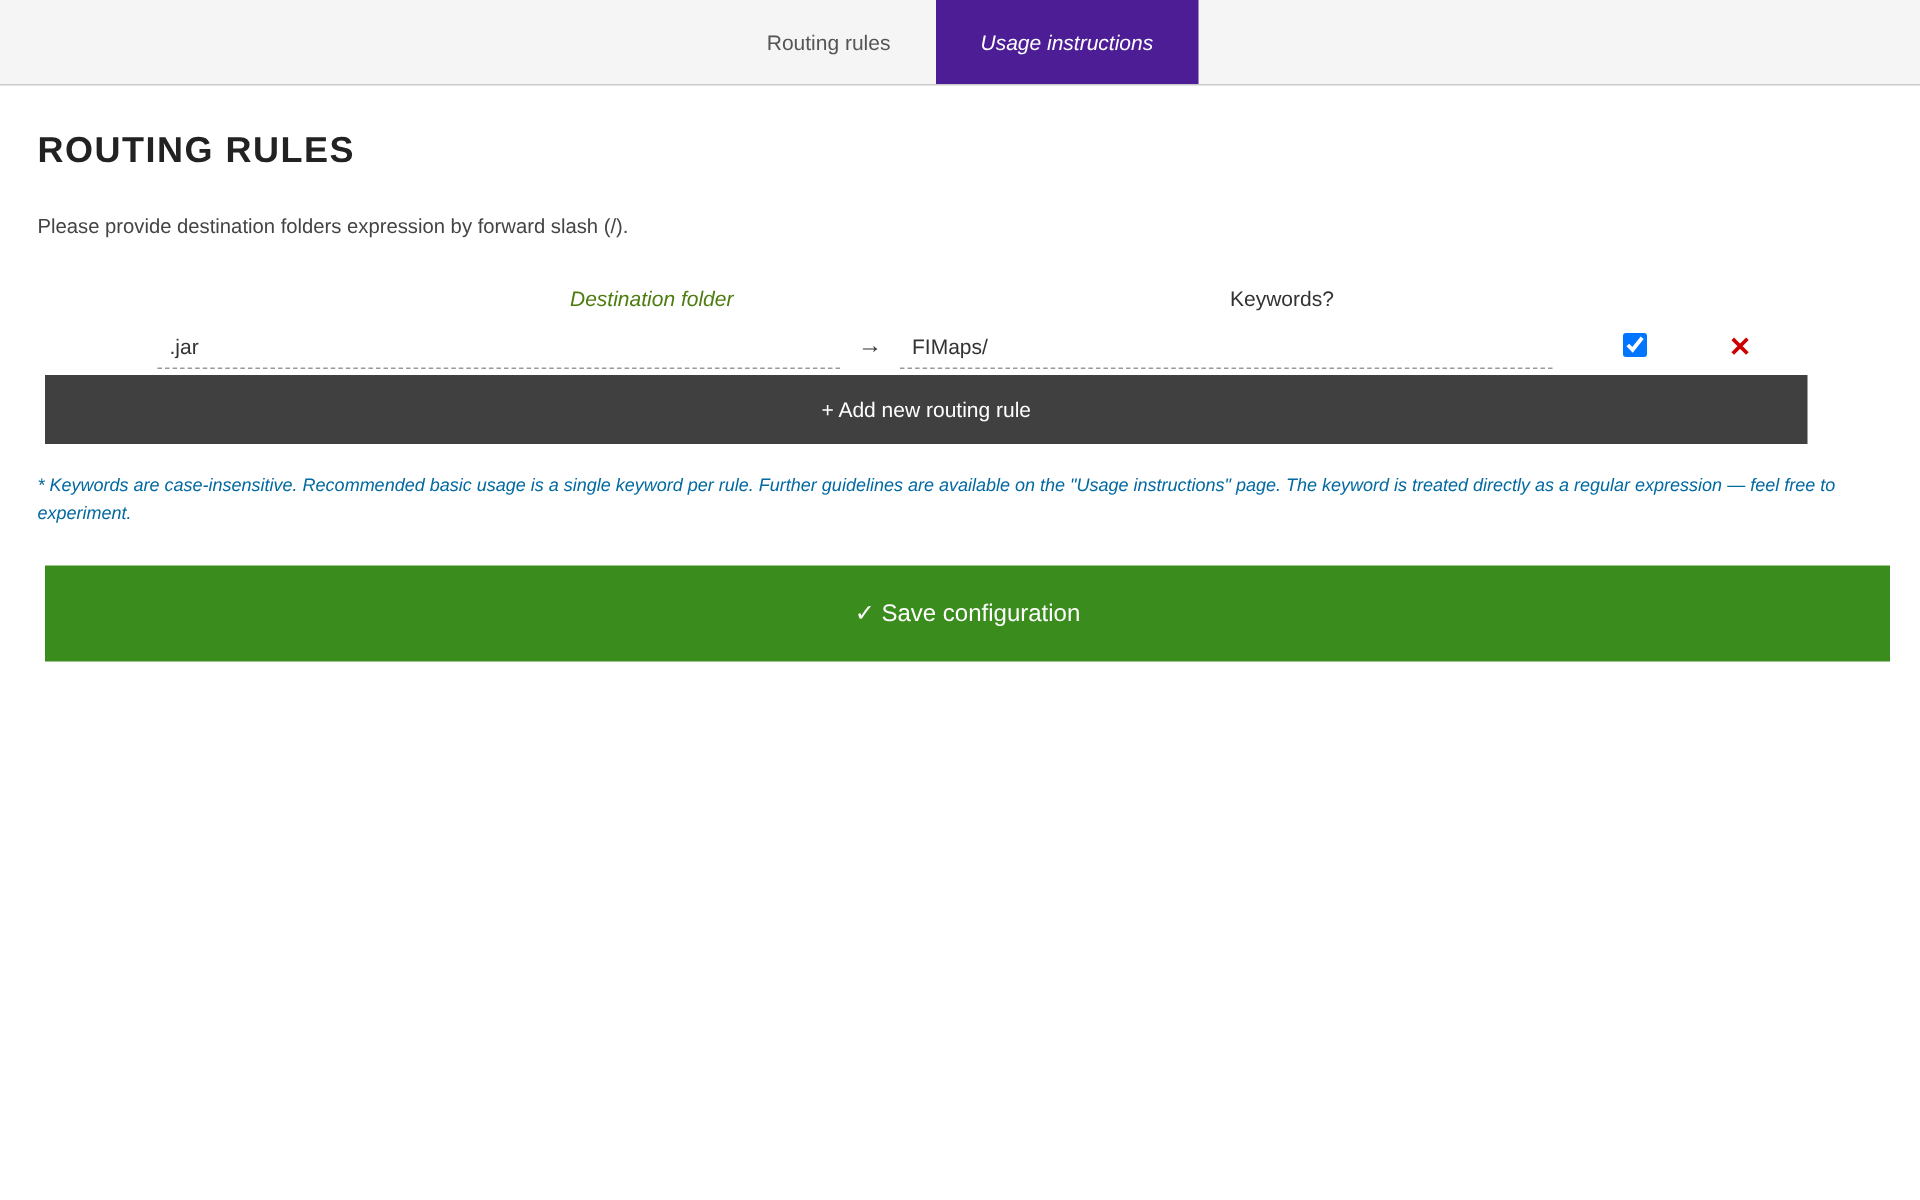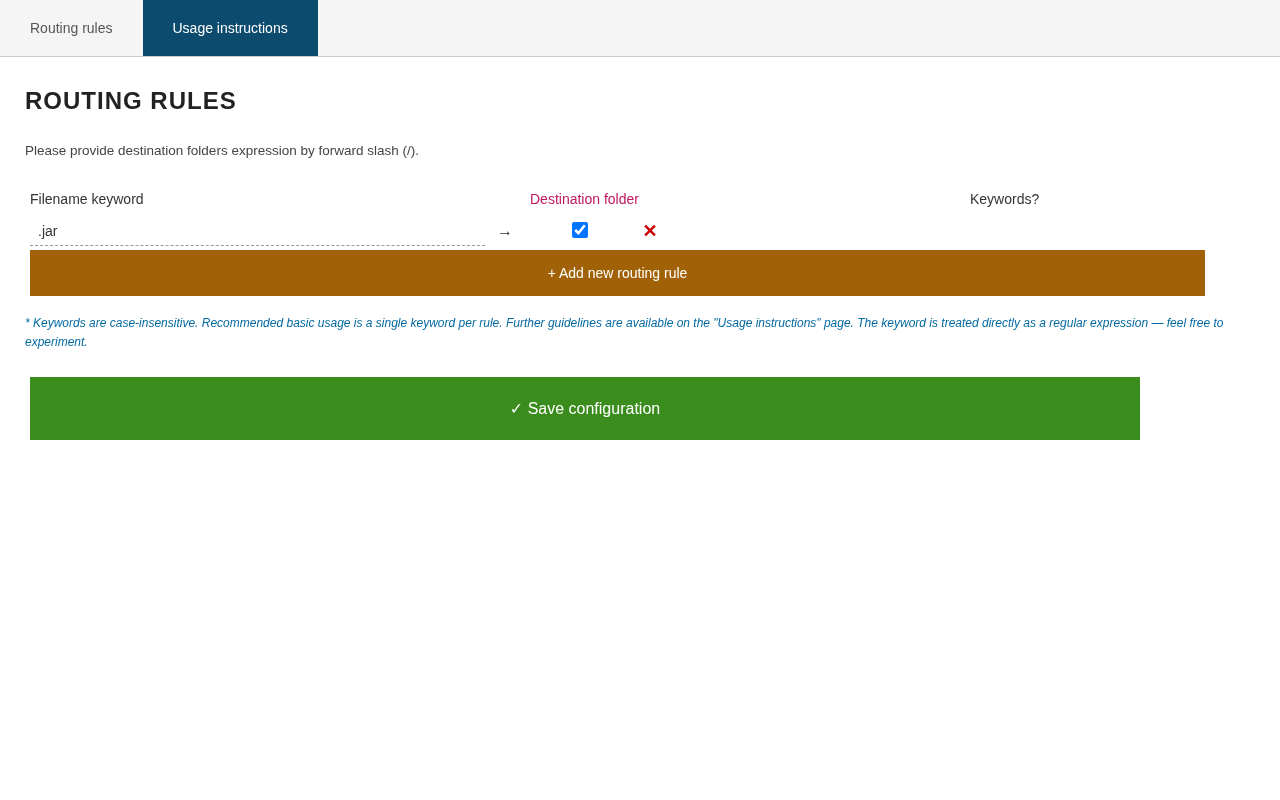--- a/index.html
+++ b/index.html
@@ -1,18 +1,19 @@
 <!DOCTYPE html>
 <html><head>
   <meta charset="utf-8">
   <style>
     * {
       box-sizing: border-box;
       margin: 0;
       padding: 0;
+      justify-content: center;
     }
 
     body {
       font-family: Arial, sans-serif;
       background: #fff;
       color: #333;
       font-size: 14px;
       width: 1280px;
       min-height: 800px;
     }
@@ -27,22 +28,23 @@
     .tab {
       padding: 20px 30px;
       cursor: pointer;
       font-size: 14px;
       color: #555;
       border: none;
       background: transparent;
     }
 
     .tab.active {
-      background: #0c4a6e;
+      background: #4c1d95;
       color: #fff;
+      font-style: italic;
     }
 
     
     .main-content {
       padding: 30px 25px;
     }
 
     .page-title {
       font-size: 24px;
       font-weight: bold;
@@ -84,22 +86,23 @@
       font-weight: normal;
     }
 
     .col-arrow-spacer {
       width: 40px;
     }
 
     .col-dest {
       width: 440px;
       font-size: 14px;
-      color: #be185d;
+      color: #4d7c0f;
       font-weight: normal;
+      font-style: italic;
     }
 
     .col-overwrite {
       width: 120px;
       font-size: 14px;
       color: #333;
       font-weight: normal;
     }
 
     
@@ -155,21 +158,21 @@
       font-size: 18px;
       color: #cc0000;
       font-weight: bold;
     }
 
     
     .add-rule-bar {
       display: flex;
       align-items: center;
       justify-content: center;
-      background: #a16207;
+      background: #404040;
       color: #fff;
       padding: 15px;
       cursor: pointer;
       font-size: 14px;
       margin-top: 0;
       width: 1175px;
       margin-left: 5px;
     }
 
     
@@ -186,21 +189,21 @@
     .save-button {
       display: flex;
       align-items: center;
       justify-content: center;
       background: #3a8c1c;
       color: #fff;
       font-size: 16px;
       padding: 22px;
       cursor: pointer;
       margin-top: 25px;
-      width: 1110px;
+      width: 1230px;
       margin-left: 5px;
       border: none;
     }
   </style>
 </head>
 <body>
 
 <div class="tab-bar">
   <div class="tab">Routing rules</div>
   <div class="tab active">Usage instructions</div>
@@ -211,29 +214,29 @@
   <div class="page-title">ROUTING RULES</div>
 
   <div class="description">
     <span>Please provide destination folders expression by forward slash (/).</span><br>
   </div>
 
 
   <div class="mapping-section">
 
     <div class="col-headers">
-      <div class="col-keyword">Filename keyword</div>
       <div class="col-arrow-spacer"></div>
       <div class="col-dest">Destination folder</div>
       <div class="col-overwrite">Keywords?</div>
     </div>
 
     <div class="rule-row">
       <input class="rule-keyword-input" type="text" value=".jar" style="">
       <div class="arrow-icon">→</div>
+      <input class="rule-dest-input" type="text" value="FIMaps/" style="">
       <div class="rule-overwrite-cell">
         <input type="checkbox" checked="" style="">
       </div>
       <div class="rule-delete-cell">✕</div>
     </div>
 
     <div class="add-rule-bar">+ Add new routing rule</div>
 
   </div>
 

